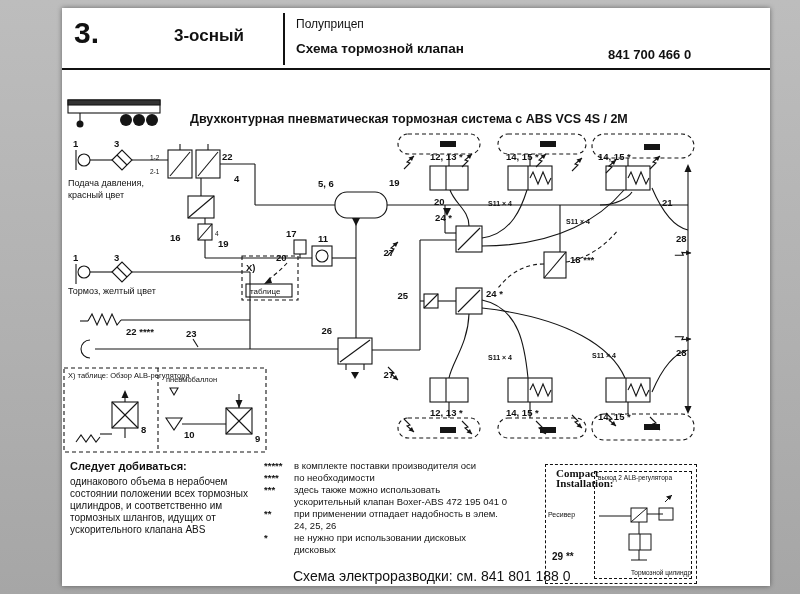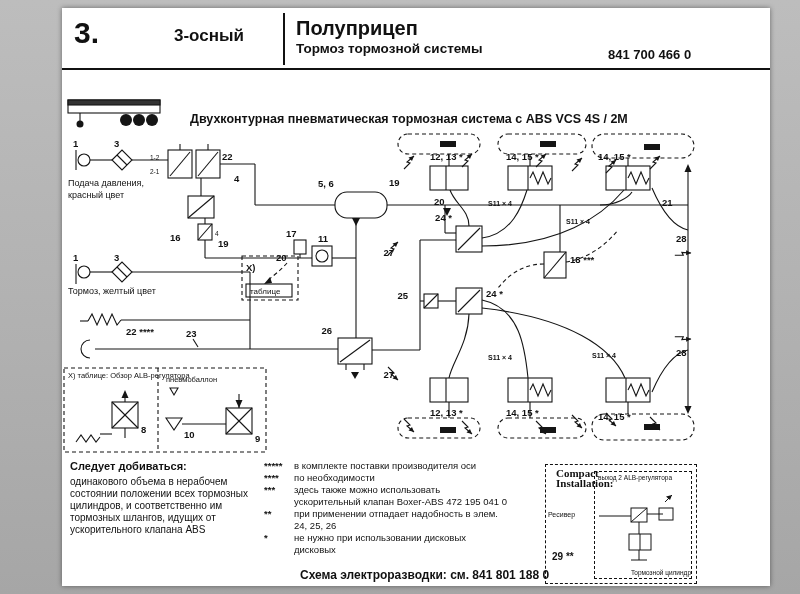--- a/index.html
+++ b/index.html
@@ -5,21 +5,21 @@
   * { margin:0; padding:0; box-sizing:border-box; }
   html,body { width:800px; height:594px; }
   body { font-family:"Liberation Sans", sans-serif; color:#111; background:#9e9e9e; position:relative; overflow:hidden; }
   .frame { position:absolute; inset:0; background:linear-gradient(180deg,#bdbdbd 0%,#b2b2b2 50%,#a6a6a6 100%); }
   .page { position:absolute; left:62px; top:8px; width:708px; height:578px; background:#fff; box-shadow:0 0 5px rgba(0,0,0,.45); }
 
   
   .h-num   { position:absolute; left:12px;  top:8px;  font-size:30px; font-weight:bold; }
   .h-axle  { position:absolute; left:112px; top:18px; font-size:17px; font-weight:bold; }
   .h-div   { position:absolute; left:221px; top:5px;  width:2px; height:52px; background:#111; }
-  .h-title { position:absolute; left:234px; top:9px;  font-size:20px; font-weight:bold; }
+  .h-title { position:absolute; left:234px; top:9px;  font-size:12px; font-weight:normal; }
   .h-sub   { position:absolute; left:234px; top:33px; font-size:13.5px; font-weight:bold; }
   .h-part  { position:absolute; left:546px; top:39px; font-size:13px; font-weight:bold; }
   .h-rule  { position:absolute; left:0; top:60px; width:708px; height:2px; background:#111; }
 
   .d-title { position:absolute; left:128px; top:80px; font-size:12.5px; font-weight:bold;margin-top:24px; }
 
   .schematic { position:absolute; left:0; top:72px; }
   .schematic path, .schematic rect, .schematic circle, .schematic polygon, .schematic line, .schematic polyline
            { stroke:#151515; fill:none; stroke-width:1.1; }
   .schematic .fill { fill:#151515; stroke:none; }
@@ -34,21 +34,21 @@
   .t8 { font:8px  "Liberation Sans", sans-serif; }
 
   
   .notes { position:absolute; left:8px; top:452px; width:198px; }
   .notes .nt { font-size:11px; font-weight:bold; margin-bottom:4px; }
   .notes .nl { font-size:10px; line-height:12px; }
   .legend { position:absolute; left:202px; top:452px; width:278px; }
   .lrow { display:flex; font-size:9.5px; line-height:12px; }
   .stars { width:30px; text-align:left; font-weight:bold; flex:0 0 30px; }
   .ltext { flex:1; }
-  .electro { position:absolute; left:238px; top:560px; font-size:12px; font-weight:bold; }
+  .electro { position:absolute; left:231px; top:560px; font-size:14px; font-weight:normal; }
 
   .compact { position:absolute; left:483px; top:456px; width:152px; height:120px; border:1.5px dashed #111; }
   .c-title { position:absolute; left:10px; top:3px;  font-size:11px; font-weight:bold; line-height:10px;font-family:Liberation Serif, serif; }
   .c-inner { position:absolute; left:48px; top:6px; width:98px; height:108px; border:1px dashed #111; }
   .c-outlet { position:absolute; left:3px; top:2px; width:92px; font-size:6.5px; line-height:7px; }
   .c-res   { position:absolute; left:2px; top:46px; width:44px; font-size:7px; line-height:8px; }
   .c-ref   { position:absolute; left:6px; top:86px; font-size:10px; font-weight:bold; }
   .c-cyl   { position:absolute; left:34px; bottom:2px; width:62px; font-size:6.5px; line-height:7px; text-align:right; }
   .c-svg   { position:absolute; left:0; top:18px; }
 </style>
@@ -56,21 +56,21 @@
 <body>
 
 <div class="frame"></div>
 
 <div class="page">
 
   <div class="h-num">3.</div>
   <div class="h-axle">3-осный</div>
   <div class="h-div"></div>
   <div class="h-title">Полуприцеп</div>
-  <div class="h-sub">Тормоз тормозной системы</div>
+  <div class="h-sub">Схема тормозной клапан</div>
   <div class="h-part">841 700 466 0</div>
   <div class="h-rule"></div>
 
   <div class="d-title">Двухконтурная пневматическая тормозная система с ABS VCS 4S / 2M</div>
 
   <svg class="schematic" width="708" height="384" viewBox="62 80 708 384">
     <defs>
       <g id="flash">
         <path d="M0,13 L6,7 L3,6 L10,0"></path>
         <polygon class="fill" points="10,0 4.5,1.5 8,5"></polygon>

